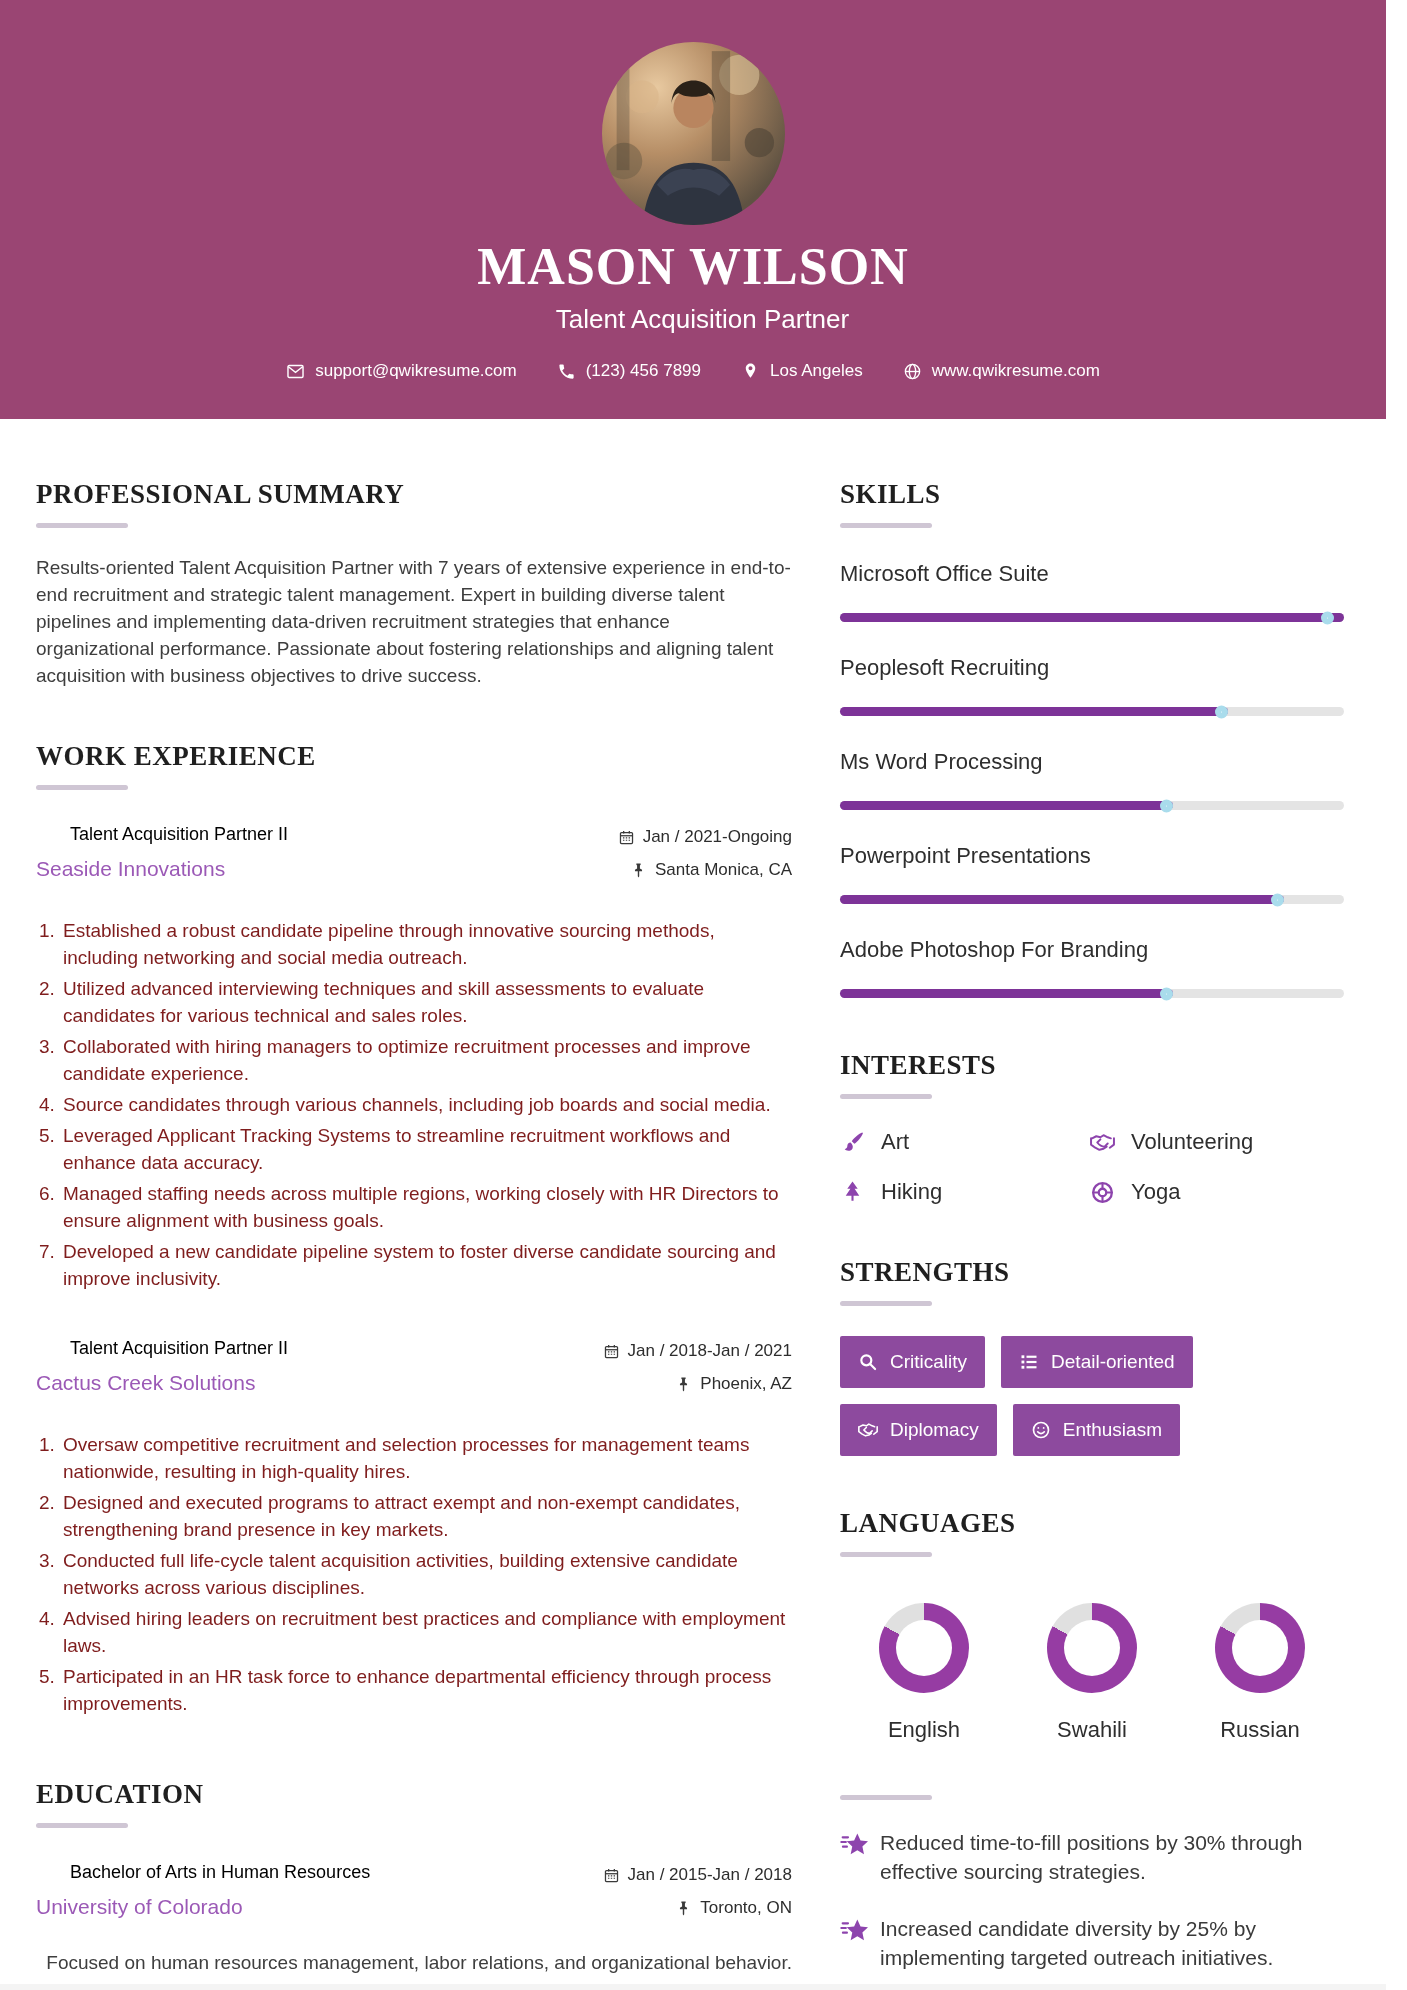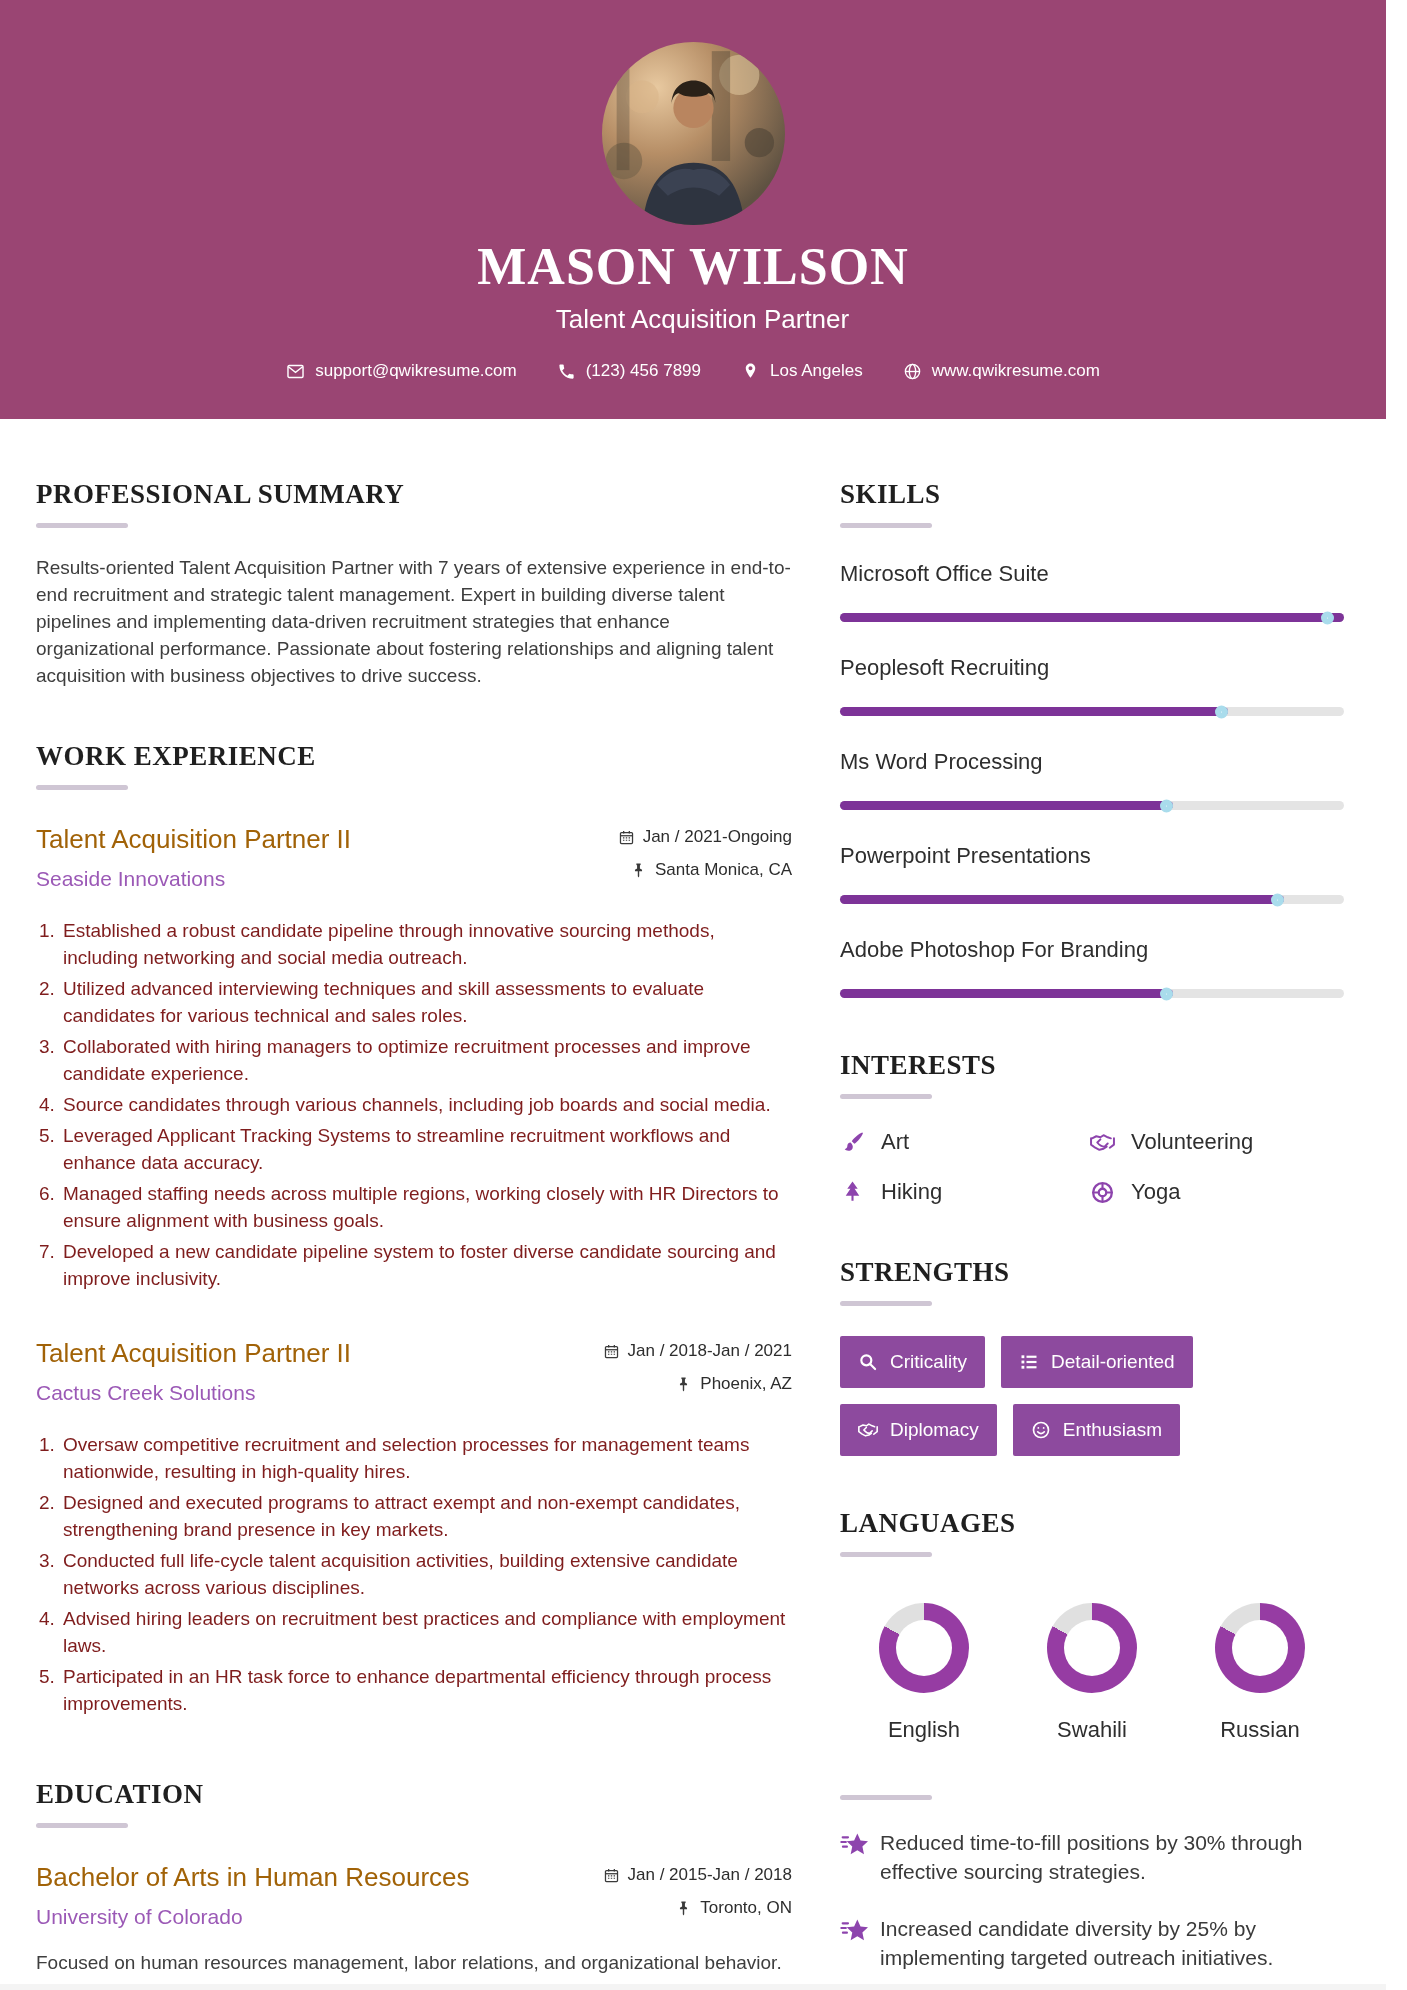--- a/index.html
+++ b/index.html
@@ -26,29 +26,29 @@
   .sec-heading { font-family:"Liberation Serif", serif; font-weight:700; font-size:27px; color:#1f1f1f; letter-spacing:.5px; }
   .sec-bar { width:92px; height:5px; border-radius:3px; background:#cfc6d4; margin-top:13px; }
 
   .section { margin-bottom:52px; }
 
   .summary-text { margin-top:26px; font-size:19px; line-height:27px; color:#3e3e3e; }
 
   
   .job { margin-top:34px; }
   .job-head { display:flex; justify-content:space-between; align-items:flex-start; }
-  .job-title { font-size:26px; font-weight:500; color:#a16207; }
+  .job-title { font-size:18px; font-weight:500; color:#000000;margin-left:34px; }
   .job-company { font-size:21px; color:#9b59b6; margin-top:12px; }
   .job-meta { text-align:right; font-size:17px; color:#2d2d2d; white-space:nowrap; }
   .meta-row { display:flex; justify-content:flex-end; align-items:center; gap:8px; margin-bottom:13px; margin-top:3px; }
   .meta-row svg { width:17px; height:17px; }
   ol.bullets { margin:24px 0 0 0; padding-left:24px; }
   ol.bullets li { font-size:19px; line-height:27px; color:#7f1d1d; margin-bottom:4px; padding-left:3px; }
 
-  .edu-desc { margin-top:18px; font-size:19px; line-height:27px; color:#3e3e3e; }
+  .edu-desc { margin-top:18px; font-size:19px; line-height:27px; color:#3e3e3e;text-align:right; }
 
   
   .skill { margin-top:33px; }
   .skill-name { font-size:22px; color:#2e2e2e; }
   .slider { position:relative; height:9px; border-radius:5px; background:#e4e4e4; margin-top:26px; }
   .slider-fill { position:absolute; left:0; top:0; height:100%; border-radius:5px; background:#7d3398; }
   .slider-thumb { position:absolute; top:50%; transform:translateY(-50%); width:13px; height:13px; border-radius:50%; background:#fefefe; border:6px solid #a9dcec; }
 
   
   .interests-grid { display:grid; grid-template-columns:250px 1fr; row-gap:24px; margin-top:30px; }

